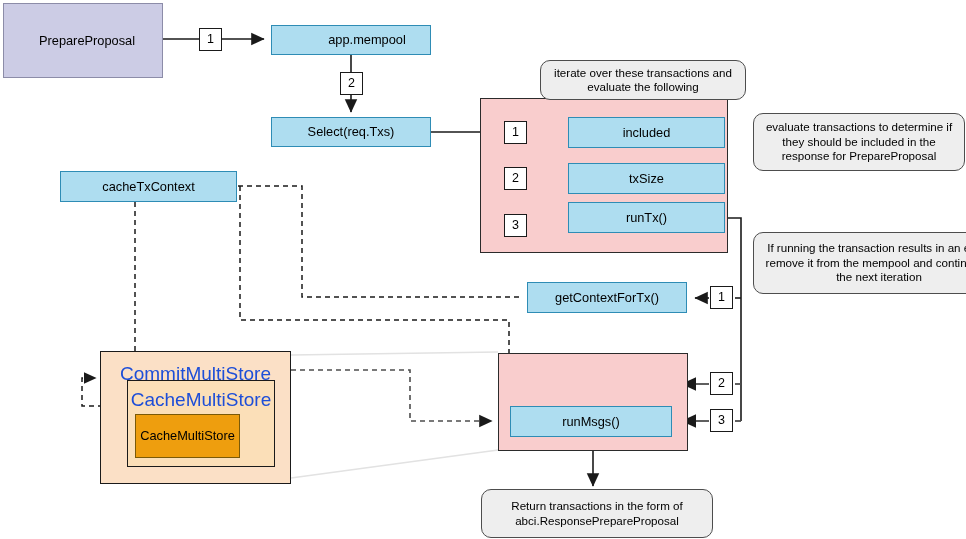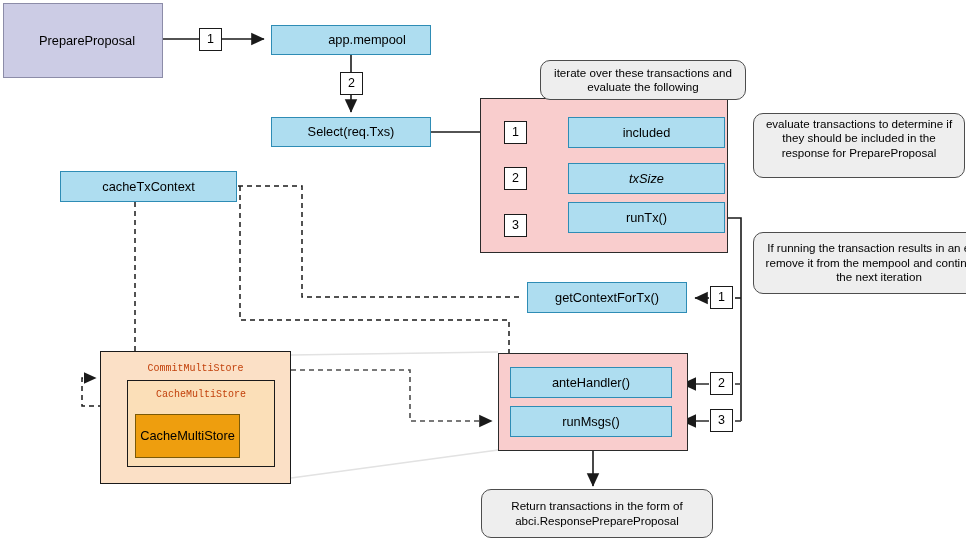--- a/index.html
+++ b/index.html
@@ -7,21 +7,21 @@
   #canvas{position:relative;width:966px;height:539px;background:#ffffff;overflow:hidden;}
   .node{position:absolute;box-sizing:border-box;display:flex;align-items:center;justify-content:center;text-align:center;line-height:1.25;}
   .blue{background:#AEDDF0;border:1.6px solid #2E8CB5;color:#000;font-size:12.8px;}
   .purple{background:#CCCCE5;border:1.6px solid #8C8CA8;color:#000;font-size:12.8px;}
   .pink{background:#F9CDCD;border:1.6px solid #2b2b2b;}
   .peach{background:#FBE0C6;border:1.6px solid #1a1a1a;}
   .peach2{background:#FBDFB8;border:1.6px solid #1a1a1a;}
   .orange{background:#EE9E0E;border:1.6px solid #7a5a08;color:#000;font-size:12.8px;}
   .note{background:#EEEEEE;border:1.4px solid #4d4d4d;border-radius:10px;color:#000;font-size:11.6px;padding:17px 7px;}
   .numbox{background:#ffffff;border:1.6px solid #1a1a1a;color:#000;font-size:12.5px;}
-  .grouplabel{position:absolute;text-align:center;font-size:10px;color:#c2410c;font-family:Liberation Mono, monospace;}
+  .grouplabel{position:absolute;text-align:center;font-size:19px;color:#1d4ed8;}
   svg.wires{position:absolute;left:0;top:0;width:966px;height:539px;pointer-events:none;}
 </style>
 </head>
 <body>
 
 <div id="canvas">
 
   <svg class="wires" viewBox="0 0 966 539">
     <defs>
       <marker id="ah" markerWidth="9" markerHeight="9" refX="8" refY="4.5" orient="auto">
@@ -99,31 +99,31 @@
   <div class="node numbox" style="left:504px;top:167px;width:23px;height:23px;">
     <span>2</span>
   </div>
   <div class="node numbox" style="left:504px;top:214px;width:23px;height:23px;">
     <span>3</span>
   </div>
 
   <div class="node blue" style="left:568px;top:117px;width:157px;height:31px;">
     <span>included</span>
   </div>
-  <div class="node blue" style="left:568px;top:163px;width:157px;height:31px;font-style:italic;">
+  <div class="node blue" style="left:568px;top:163px;width:157px;height:31px;">
     <span>txSize</span>
   </div>
   <div class="node blue" style="left:568px;top:202px;width:157px;height:31px;">
     <span>runTx()</span>
   </div>
 
   <div class="node note" style="left:540px;top:60px;width:206px;height:40px;">
     <span>iterate over these transactions and evaluate the following</span>
   </div>
-  <div class="node note" style="left:753px;top:113px;width:212px;height:65px;align-items:flex-end;">
+  <div class="node note" style="left:753px;top:113px;width:212px;height:58px;">
     <span>evaluate transactions to determine if they should be included in the response for PrepareProposal</span>
   </div>
   <div class="node note" style="left:753px;top:188px;width:252px;height:62px;margin-top:44px;">
     <span>If running the transaction results in an error, remove it from the mempool and continue to the next iteration</span>
   </div>
   <div class="node note" style="left:481px;top:489px;width:232px;height:49px;">
     <span>Return transactions in the form of abci.ResponsePrepareProposal</span>
   </div>
 
   <div class="node blue" style="left:60px;top:171px;width:177px;height:31px;">
@@ -142,23 +142,20 @@
 
   <div class="node peach2" style="left:127px;top:380px;width:148px;height:87px;display:block;"></div>
   <div class="grouplabel" style="left:127px;top:389px;width:148px;">CacheMultiStore</div>
 
   <div class="node orange" style="left:135px;top:414px;width:105px;height:44px;">
     <span>CacheMultiStore</span>
   </div>
 
   <div class="node pink" style="left:498px;top:353px;width:190px;height:98px;"></div>
 
-  <div class="node blue" style="left:510px;top:367px;width:162px;height:31px;">
-    <span>anteHandler()</span>
-  </div>
   <div class="node blue" style="left:510px;top:406px;width:162px;height:31px;">
     <span>runMsgs()</span>
   </div>
 
   <div class="node numbox" style="left:710px;top:372px;width:23px;height:23px;">
     <span>2</span>
   </div>
   <div class="node numbox" style="left:710px;top:409px;width:23px;height:23px;">
     <span>3</span>
   </div>

